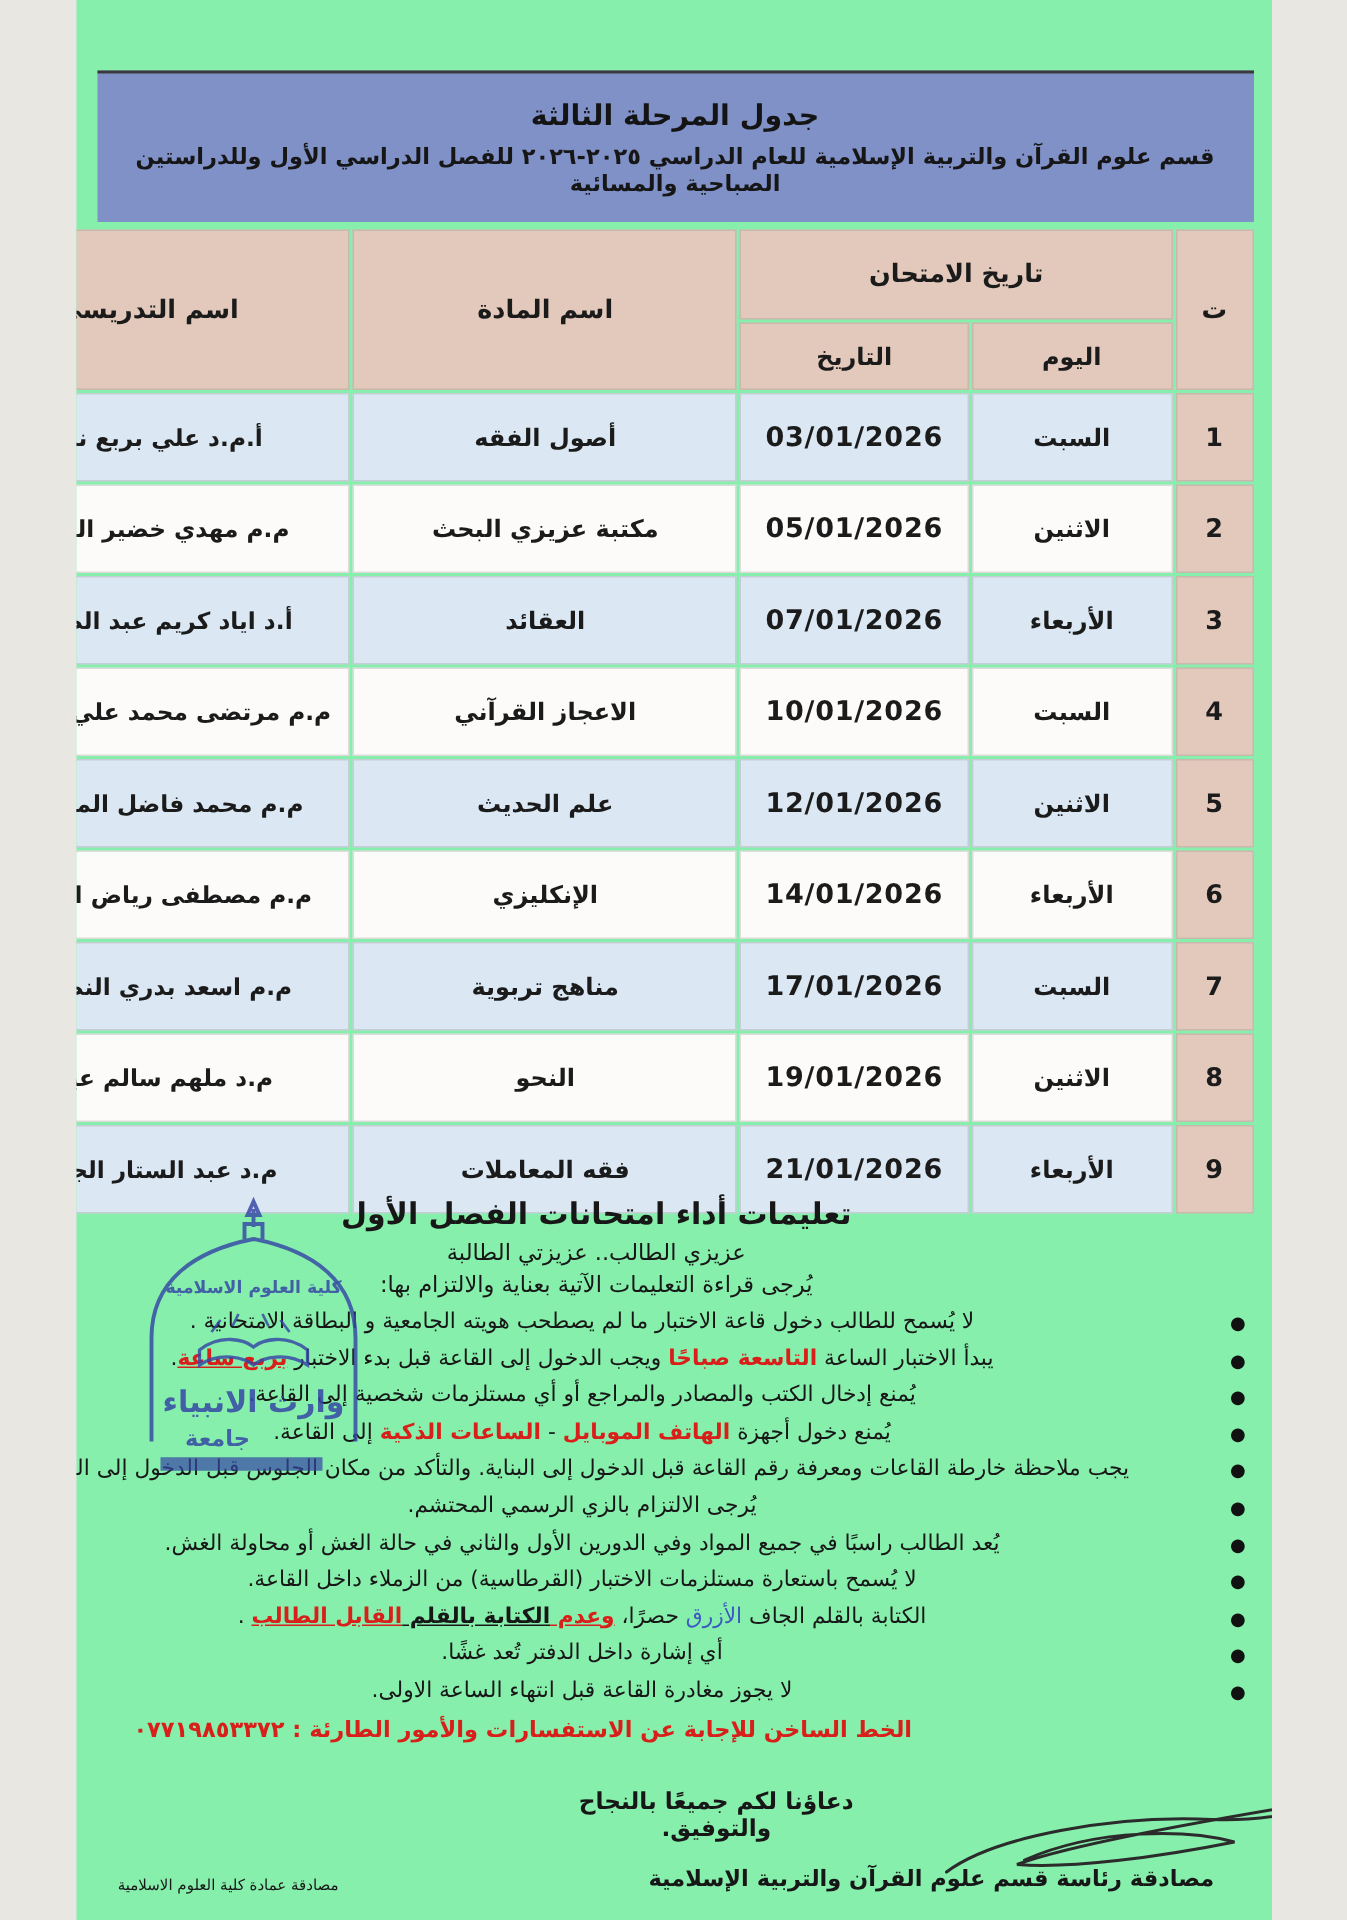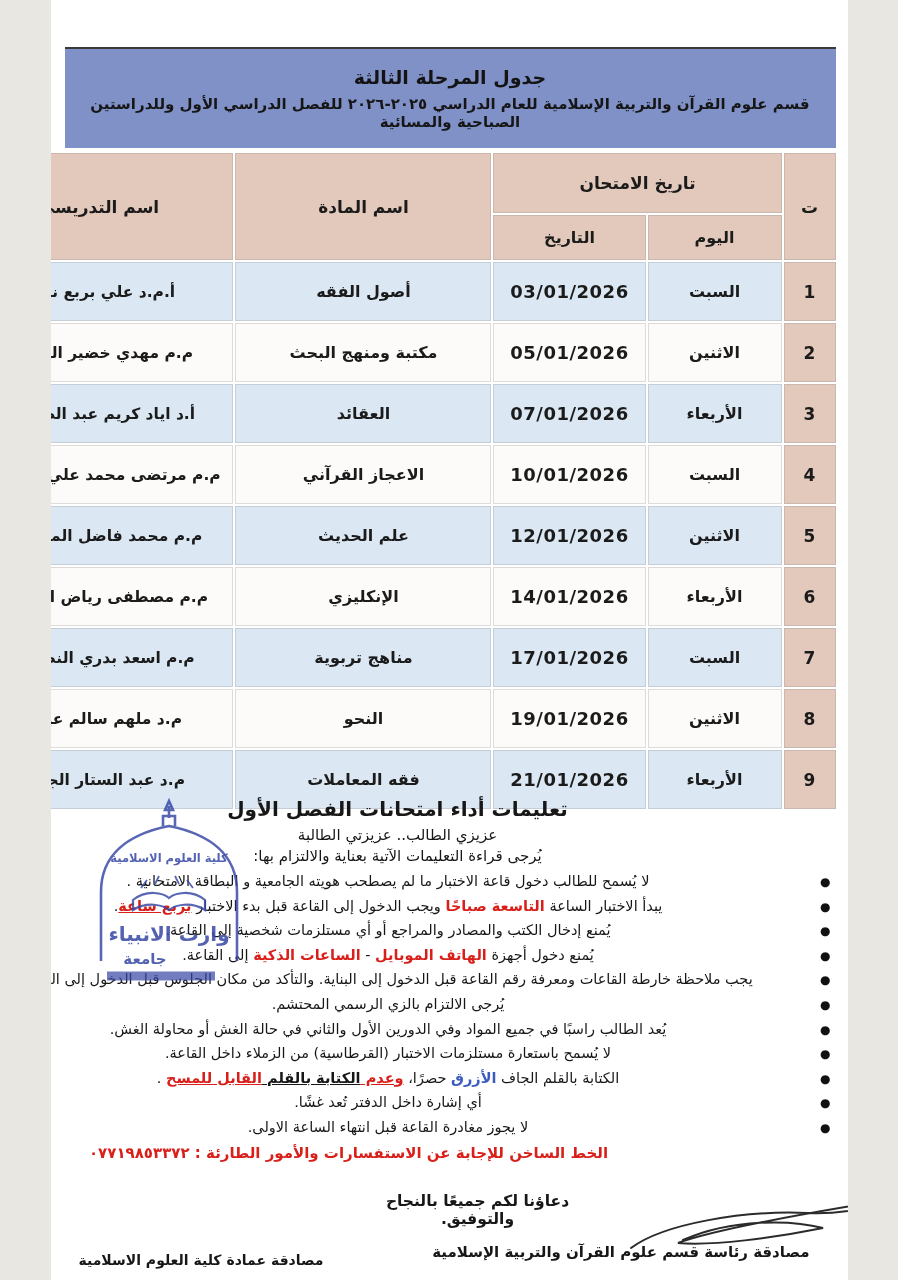--- a/index.html
+++ b/index.html
@@ -3,21 +3,21 @@
 <meta charset="utf-8">
 <style>
   * { margin: 0; padding: 0; box-sizing: border-box; }
   html, body { background: #e9e7e2; }
   body { font-family: "DejaVu Sans", sans-serif; }
 
   .page {
     position: relative;
     width: 797px; height: 1280px;
     margin: 0 auto;
-    background: #ffffff;
+    background: #86efac;
     overflow: hidden;
     direction: rtl;
     color: #171717;
   }
 
   
   .banner {
     position: absolute; top: 47px; right: 12px; left: 14px; height: 101px;
     background: #8091c8;
     border-top: 2px solid #3a3a3a;
@@ -66,21 +66,21 @@
   .instructions .intro { font-size: 15px; margin-bottom: 4px; }
   ul.rules { list-style: none; }
   ul.rules li {
     position: relative; padding-right: 19px;
     font-size: 14.5px; line-height: 24.6px; font-weight: 500;
   }
   ul.rules li::before {
     content: "●"; position: absolute; right: 0; top: 1px; font-size: 12px; color: #111;
   }
   .seg-red  { color: #d91f1a; font-weight: bold; }
-  .seg-blue { color: #3b5bc0; font-weight: bold; }
+  .seg-blue { color: #3b5bc0; font-weight: normal; }
   .seg-und  { text-decoration: underline; }
   .hotline {
     color: #d91f1a; font-weight: bold; font-size: 15px;
     padding-right: 98px; margin-top: 4px;
   }
 
   .closing {
     position: absolute; top: 1192px; left: 298px; width: 258px;
     text-align: center; font-weight: bold; font-size: 15.5px;
   }
@@ -91,21 +91,21 @@
   
   .signature { position: absolute; top: 1180px; left: 572px; width: 320px; height: 80px; }
 
   
   .footer-right {
     position: absolute; top: 1243px; right: 38px;
     font-weight: bold; font-size: 15px;
   }
   .footer-left {
     position: absolute; top: 1252px; left: 28px;
-    font-weight: bold; font-size: 14px;
+    font-weight: normal; font-size: 10px;
   }
 </style>
 </head>
 <body>
 
 <div class="page">
 
   <div class="banner">
     <div class="t1">جدول المرحلة الثالثة</div>
     <div class="t2">قسم علوم القرآن والتربية الإسلامية  للعام الدراسي ٢٠٢٥-٢٠٢٦ للفصل الدراسي الأول وللدراستين الصباحية والمسائية</div>
@@ -135,21 +135,21 @@
       <td class="no tan">1</td>
       <td class="day rowblue">السبت</td>
       <td class="date rowblue">03/01/2026</td>
       <td class="sub rowblue">أصول الفقه</td>
       <td class="inst rowblue">أ.م.د علي بربع ناصر</td>
     </tr>
     <tr class="body-row">
       <td class="no tan">2</td>
       <td class="day rowwhite">الاثنين</td>
       <td class="date rowwhite">05/01/2026</td>
-      <td class="sub rowwhite">مكتبة ومنهج البحث</td>
+      <td class="sub rowwhite">مكتبة عزيزي البحث</td>
       <td class="inst rowwhite">م.م مهدي خضير السعدي</td>
     </tr>
     <tr class="body-row">
       <td class="no tan">3</td>
       <td class="day rowblue">الأربعاء</td>
       <td class="date rowblue">07/01/2026</td>
       <td class="sub rowblue">العقائد</td>
       <td class="inst rowblue">أ.د اياد كريم عبد الصلاحي</td>
     </tr>
     <tr class="body-row">
@@ -221,21 +221,21 @@
       <li>
         <span>يُرجى الالتزام بالزي الرسمي المحتشم.</span>
       </li>
       <li>
         <span>يُعد الطالب راسبًا في جميع المواد وفي الدورين الأول والثاني في حالة الغش أو محاولة الغش.</span>
       </li>
       <li>
         <span>لا يُسمح باستعارة مستلزمات الاختبار (القرطاسية) من الزملاء داخل القاعة.</span>
       </li>
       <li>
-        <span>الكتابة بالقلم الجاف </span><span class="seg-blue">الأزرق</span><span> حصرًا، </span><span class="seg-red seg-und">وعدم </span><span class="seg-und" style="font-weight:bold">الكتابة بالقلم </span><span class="seg-red seg-und">القابل للمسح</span><span> .</span>
+        <span>الكتابة بالقلم الجاف </span><span class="seg-blue">الأزرق</span><span> حصرًا، </span><span class="seg-red seg-und">وعدم </span><span class="seg-und" style="font-weight:bold">الكتابة بالقلم </span><span class="seg-red seg-und">القابل الطالب</span><span> .</span>
       </li>
       <li>
         <span>أي إشارة داخل الدفتر تُعد غشًا.</span>
       </li>
       <li>
         <span>لا يجوز مغادرة القاعة قبل انتهاء الساعة الاولى.</span>
       </li>
     </ul>
 
     <div class="hotline">الخط الساخن للإجابة عن الاستفسارات والأمور الطارئة : ٠٧٧١٩٨٥٣٣٧٢</div>

